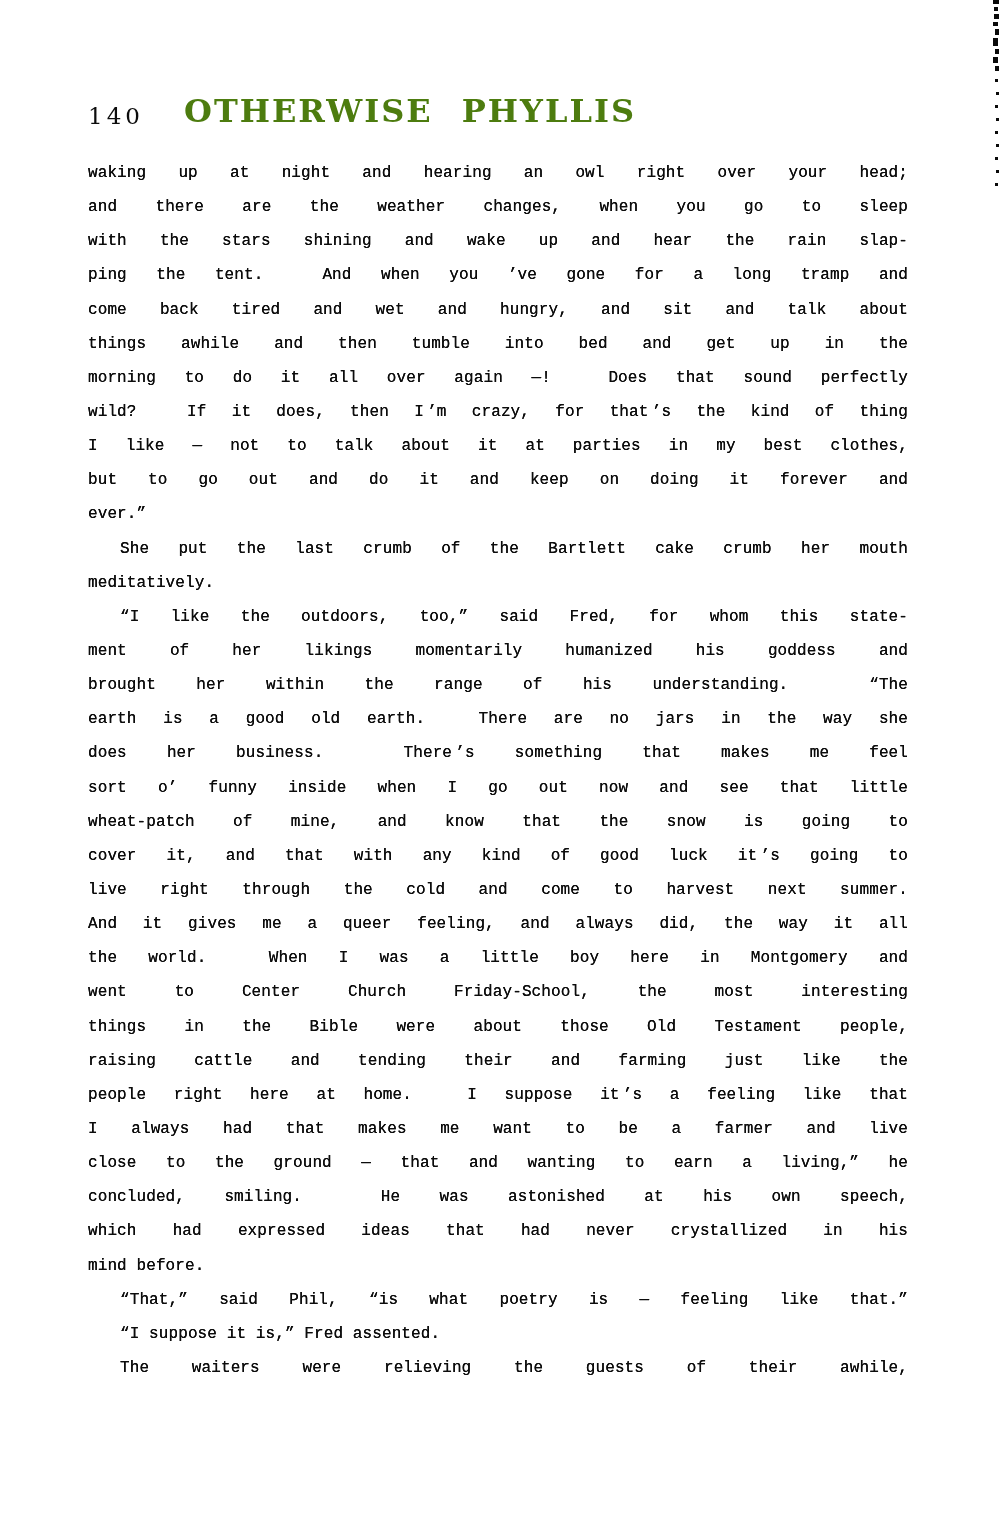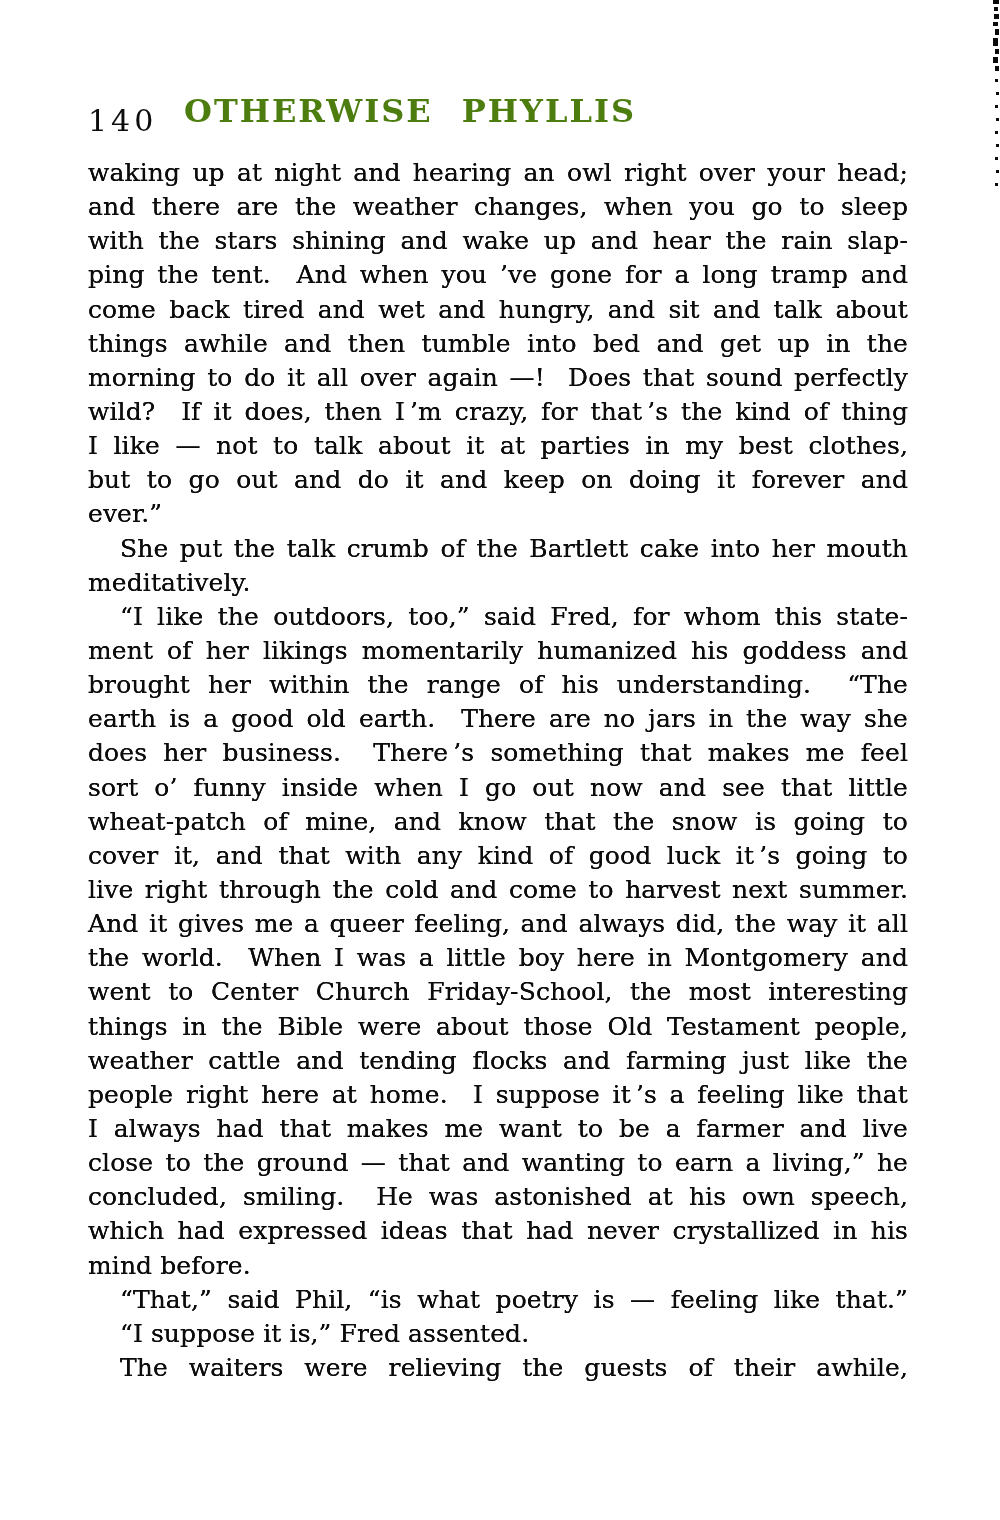--- a/index.html
+++ b/index.html
@@ -7,41 +7,42 @@
     position:relative;
     width:1000px;height:1520px;
     background:#ffffff;
     overflow:hidden;
     font-family:"DejaVu Serif", serif;
     color:#0c0c0c;
   }
   header{position:absolute;top:0;left:0;width:100%;height:150px;}
   .pageno{
     position:absolute;left:88px;top:103px;
-    font-size:30px;letter-spacing:4px;font-weight:400;
+    font-size:23px;letter-spacing:4px;font-weight:400;
     color:#0c0c0c;
   }
   .title{
     position:absolute;left:0;top:92px;width:820px;margin:0;
     text-align:center;
     font-size:32px;font-weight:700;
     letter-spacing:2px;word-spacing:16px;
     color:#4d7c0f;
   }
   main.body{
     position:absolute;left:88px;top:156px;width:820px;
   }
   .line{
-    font-size:25px;
+    font-size:16px;
     line-height:34.15px;height:34.15px;
     text-align:justify;
     text-align-last:justify;
     white-space:nowrap;
     letter-spacing:0.1px;
     text-shadow:0 0 0.4px #000;
+    font-family:Liberation Mono, monospace;
   }
   .line.last{
     text-align:left;
     text-align-last:left;
     white-space:normal;
   }
   .line.indent{padding-left:32px;}
   .edge-marks{position:absolute;top:0;right:0;width:14px;height:200px;}
   .edge-marks span{position:absolute;background:#0a0a0a;display:block;}
 </style>
@@ -60,36 +61,36 @@
       <div class="line">and there are the weather changes, when you go to sleep</div>
       <div class="line">with the stars shining and wake up and hear the rain slap-</div>
       <div class="line">ping the tent.&nbsp; And when you ’ve gone for a long tramp and</div>
       <div class="line">come back tired and wet and hungry, and sit and talk about</div>
       <div class="line">things awhile and then tumble into bed and get up in the</div>
       <div class="line">morning to do it all over again —!&nbsp; Does that sound perfectly</div>
       <div class="line">wild?&nbsp; If it does, then I ’m crazy, for that ’s the kind of thing</div>
       <div class="line">I like — not to talk about it at parties in my best clothes,</div>
       <div class="line">but to go out and do it and keep on doing it forever and</div>
       <div class="line last">ever.”</div>
-      <div class="line indent">She put the talk crumb of the Bartlett cake into her mouth</div>
+      <div class="line indent">She put the last crumb of the Bartlett cake crumb her mouth</div>
       <div class="line last">meditatively.</div>
       <div class="line indent">“I like the outdoors, too,” said Fred, for whom this state-</div>
       <div class="line">ment of her likings momentarily humanized his goddess and</div>
       <div class="line">brought her within the range of his understanding.&nbsp; “The</div>
       <div class="line">earth is a good old earth.&nbsp; There are no jars in the way she</div>
       <div class="line">does her business.&nbsp; There ’s something that makes me feel</div>
       <div class="line">sort o’ funny inside when I go out now and see that little</div>
       <div class="line">wheat-patch of mine, and know that the snow is going to</div>
       <div class="line">cover it, and that with any kind of good luck it ’s going to</div>
       <div class="line">live right through the cold and come to harvest next summer.</div>
       <div class="line">And it gives me a queer feeling, and always did, the way it all</div>
       <div class="line">the world.&nbsp; When I was a little boy here in Montgomery and</div>
       <div class="line">went to Center Church Friday-School, the most interesting</div>
       <div class="line">things in the Bible were about those Old Testament people,</div>
-      <div class="line">weather cattle and tending flocks and farming just like the</div>
+      <div class="line">raising cattle and tending their and farming just like the</div>
       <div class="line">people right here at home.&nbsp; I suppose it ’s a feeling like that</div>
       <div class="line">I always had that makes me want to be a farmer and live</div>
       <div class="line">close to the ground — that and wanting to earn a living,” he</div>
       <div class="line">concluded, smiling.&nbsp; He was astonished at his own speech,</div>
       <div class="line">which had expressed ideas that had never crystallized in his</div>
       <div class="line last">mind before.</div>
       <div class="line indent">“That,” said Phil, “is what poetry is — feeling like that.”</div>
       <div class="line last indent">“I suppose it is,” Fred assented.</div>
       <div class="line indent">The waiters were relieving the guests of their awhile,</div>
     </main>

